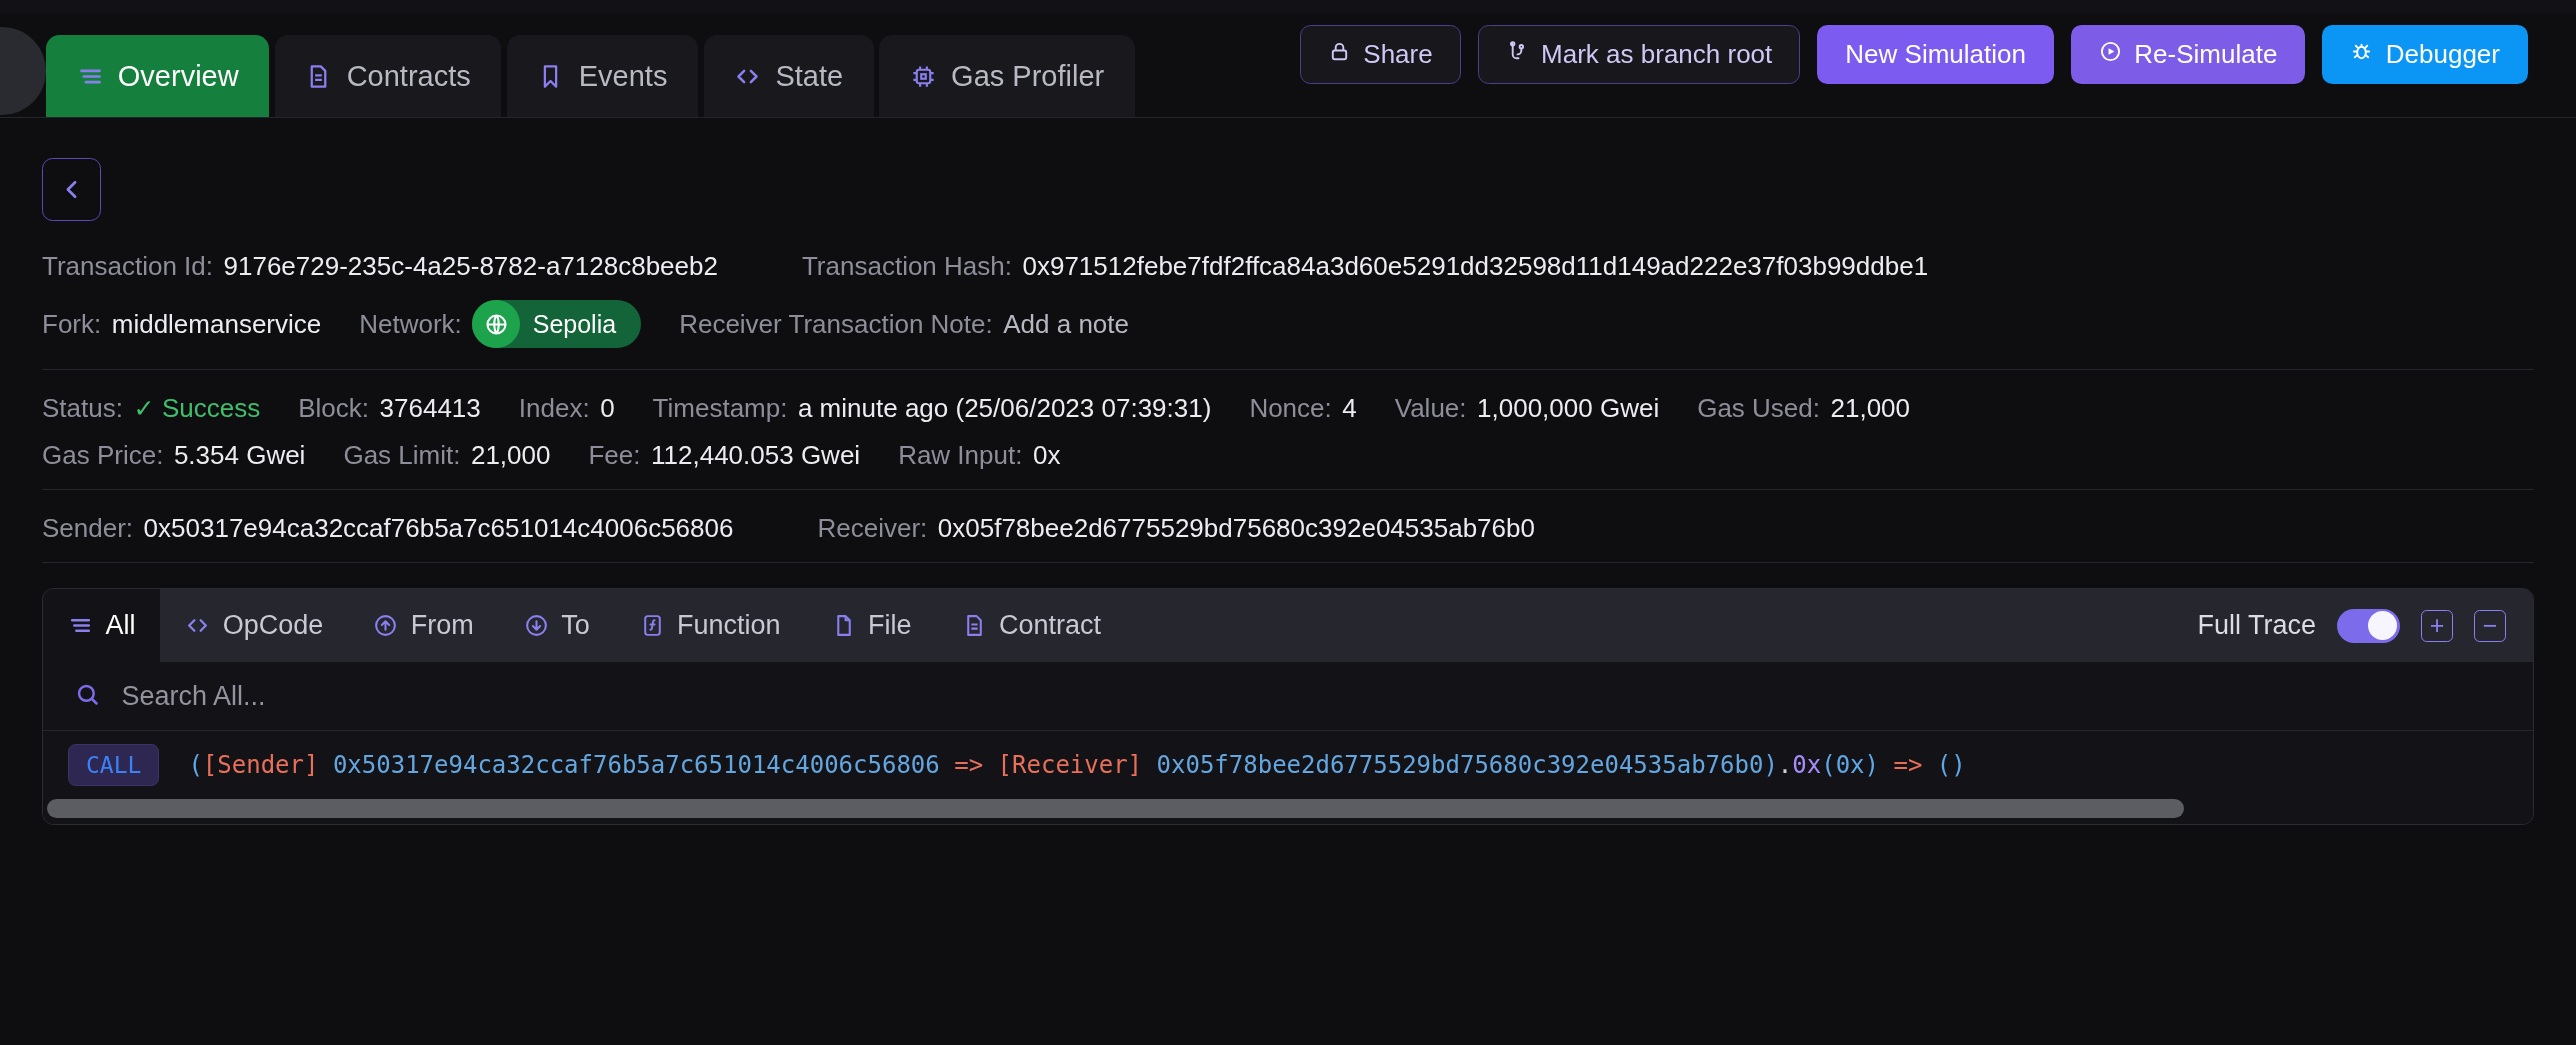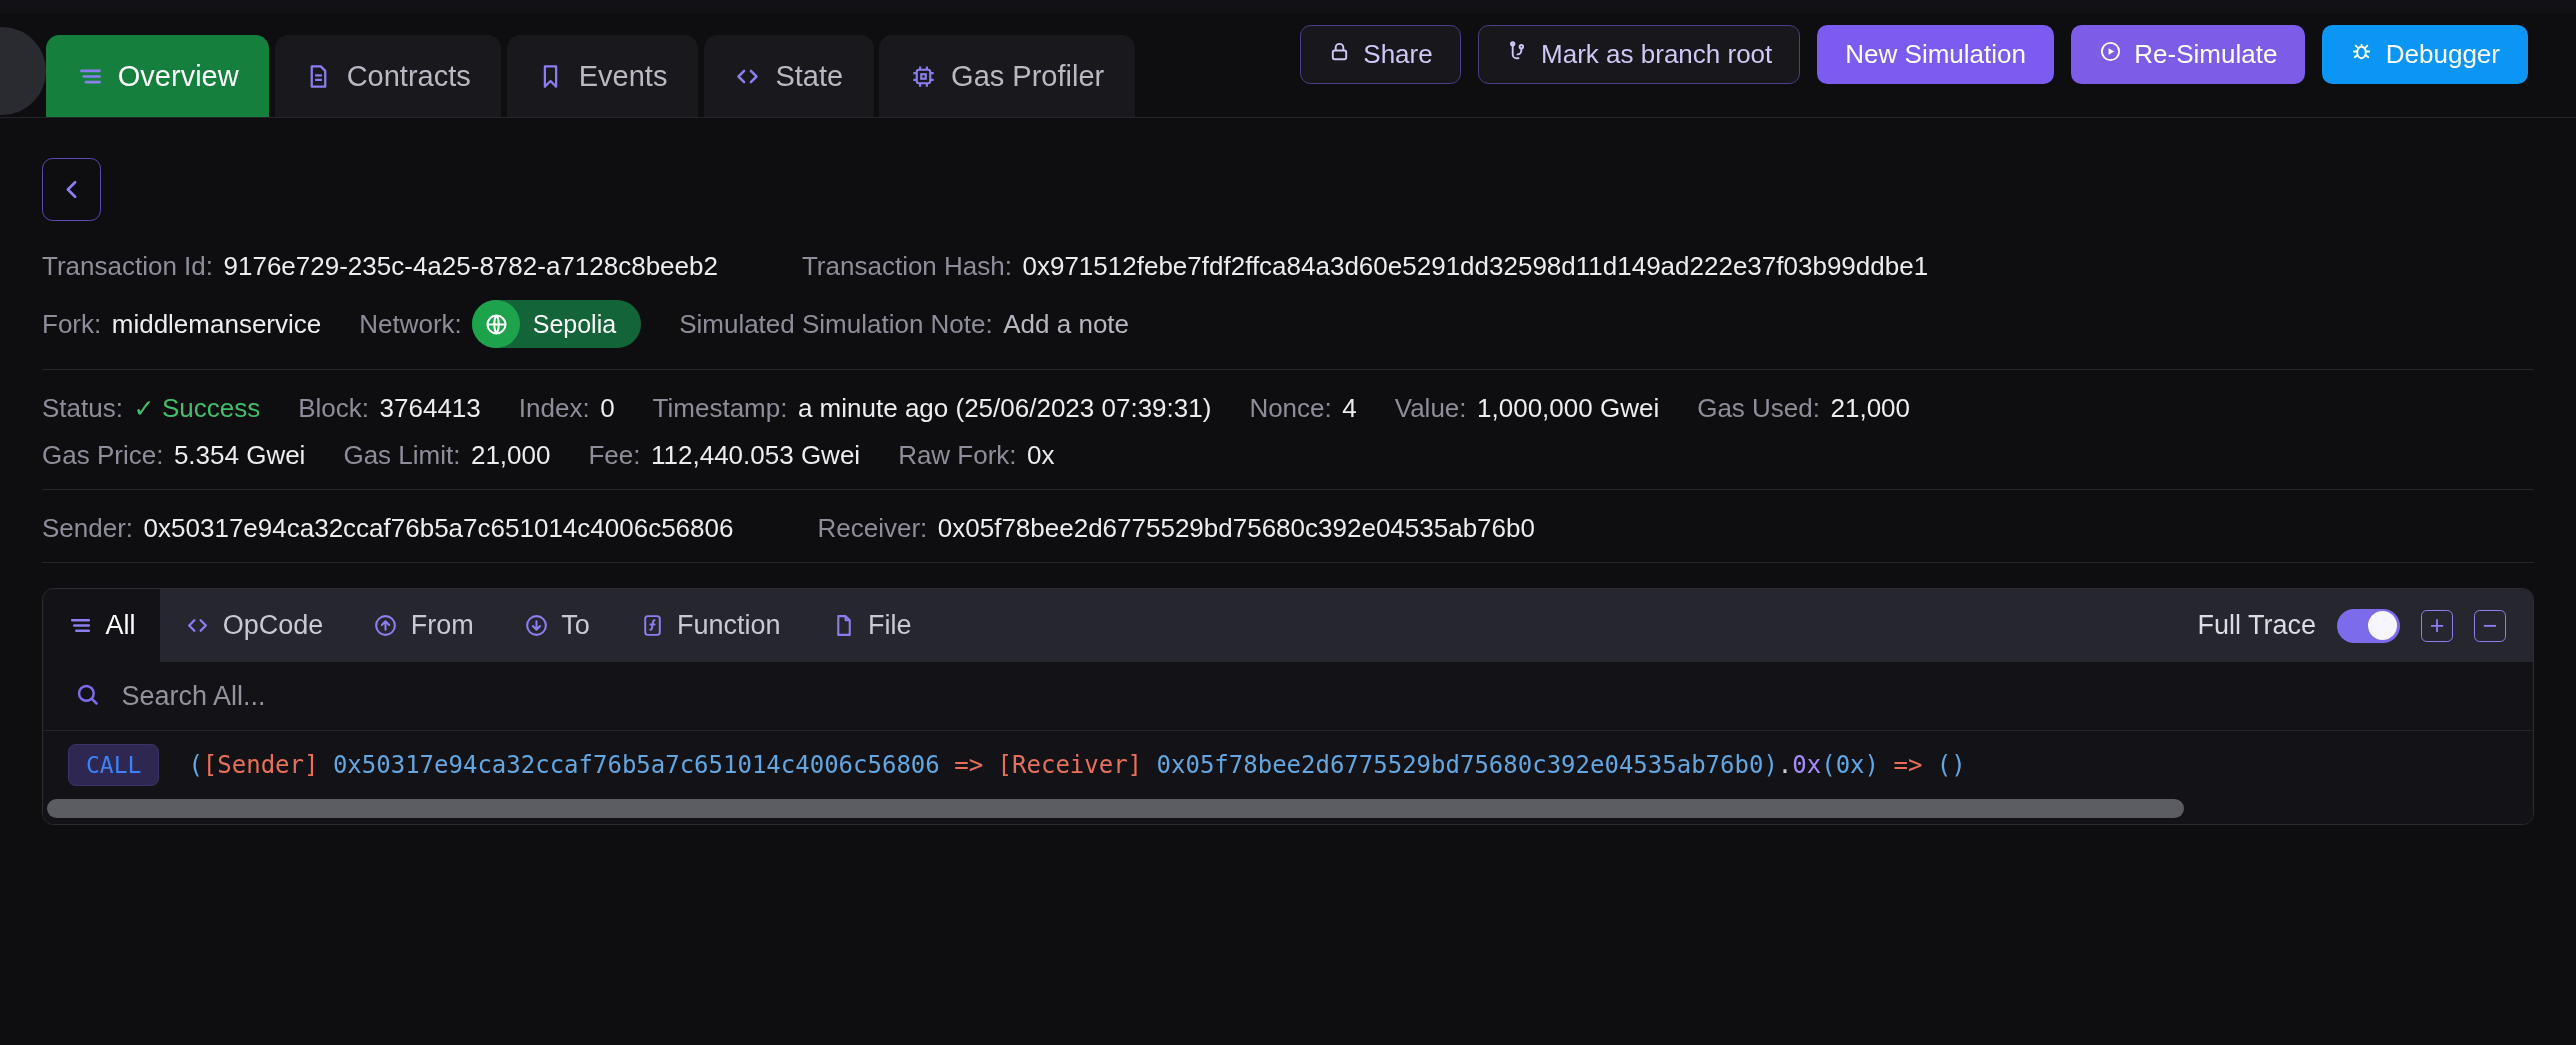--- a/index.html
+++ b/index.html
@@ -414,21 +414,21 @@
       <span class="badge-net">
         <span class="globe">
           <svg width="27" height="27" viewBox="0 0 24 24" fill="none" stroke="#ffffff" stroke-width="1.9">
             <circle cx="12" cy="12" r="8"></circle>
               <path d="M4 12h16M12 4c2.6 2.6 2.6 12.4 0 16M12 4c-2.6 2.6-2.6 12.4 0 16"></path>
           </svg>
         </span>
         <span>Sepolia</span>
       </span>
       <span class="gap"></span>
-      <span class="lbl">Simulated Simulation Note:</span>
+      <span class="lbl">Receiver Transaction Note:</span>
       <span class="muted-val">Add a note</span>
     </div>
 
     <div class="divider"></div>
 
     <div class="row">
       <span class="lbl">Status:</span>
       <span class="ok-check">✓</span>
       <span class="ok-text">Success</span>
       <span class="gap"></span>
@@ -454,21 +454,21 @@
     <div class="row">
       <span class="lbl">Gas Price:</span>
       <span class="val">5.354 Gwei</span>
       <span class="gap"></span>
       <span class="lbl">Gas Limit:</span>
       <span class="val">21,000</span>
       <span class="gap"></span>
       <span class="lbl">Fee:</span>
       <span class="val">112,440.053 Gwei</span>
       <span class="gap"></span>
-      <span class="lbl">Raw Fork:</span>
+      <span class="lbl">Raw Input:</span>
       <span class="val">0x</span>
     </div>
 
     <div class="divider"></div>
 
     <div class="row">
       <span class="lbl">Sender:</span>
       <span class="val">0x50317e94ca32ccaf76b5a7c651014c4006c56806</span>
       <span class="gap-lg"></span>
       <span class="lbl">Receiver:</span>
@@ -534,20 +534,29 @@
         <div class="ttab">
           <span class="ic">
             <svg width="25" height="25" viewBox="0 0 24 24" fill="none" stroke="currentColor" stroke-width="2" stroke-linejoin="round">
               <path d="M7 3h7l4 4v14H7z"></path>
                 <path d="M14 3v4h4"></path>
             </svg>
           </span>
           <span>File</span>
         </div>
 
+        <div class="ttab">
+          <span class="ic">
+            <svg width="25" height="25" viewBox="0 0 24 24" fill="none" stroke="currentColor" stroke-width="2" stroke-linejoin="round">
+              <path d="M6 3h8l4 4v14H6z"></path>
+                <path d="M9 11h6M9 15h6"></path>
+            </svg>
+          </span>
+          <span>Contract</span>
+        </div>
 
       </div>
 
       <div class="trace-head-right">
         <span class="ft-label">Full Trace</span>
         <div class="toggle">
           <span class="knob"></span>
         </div>
         <div class="sq-btn">
           <span>+</span>

